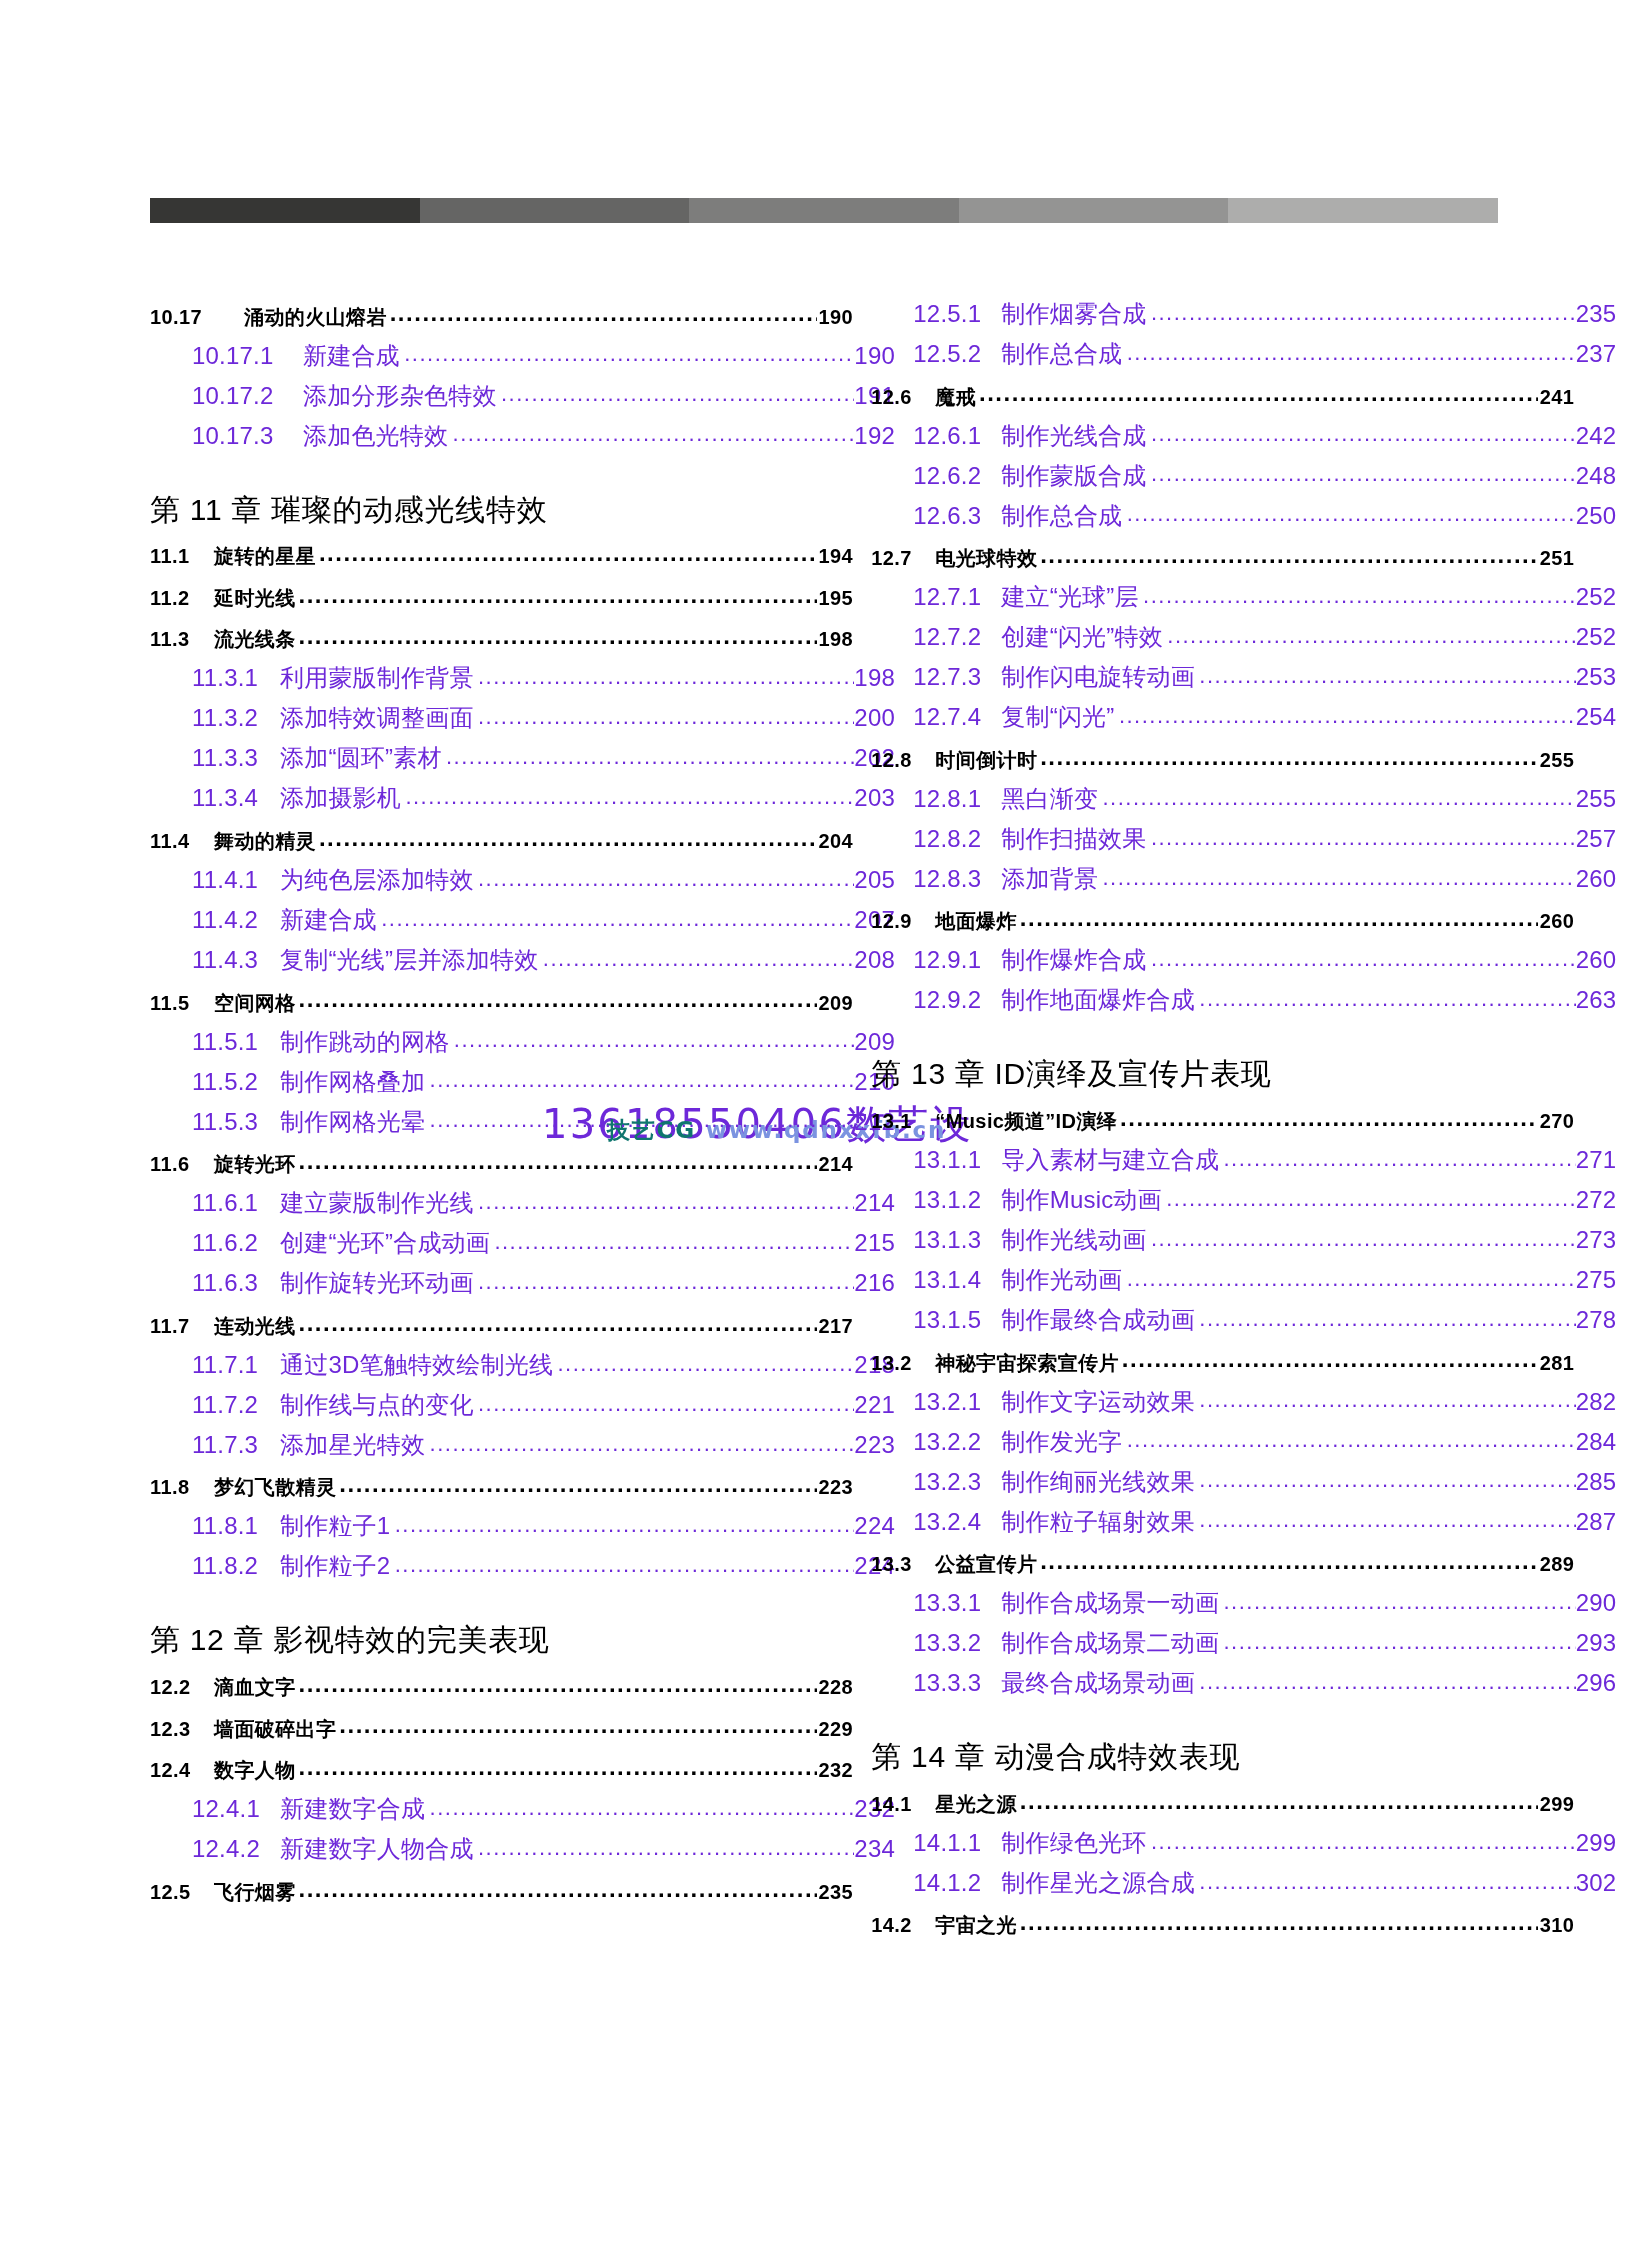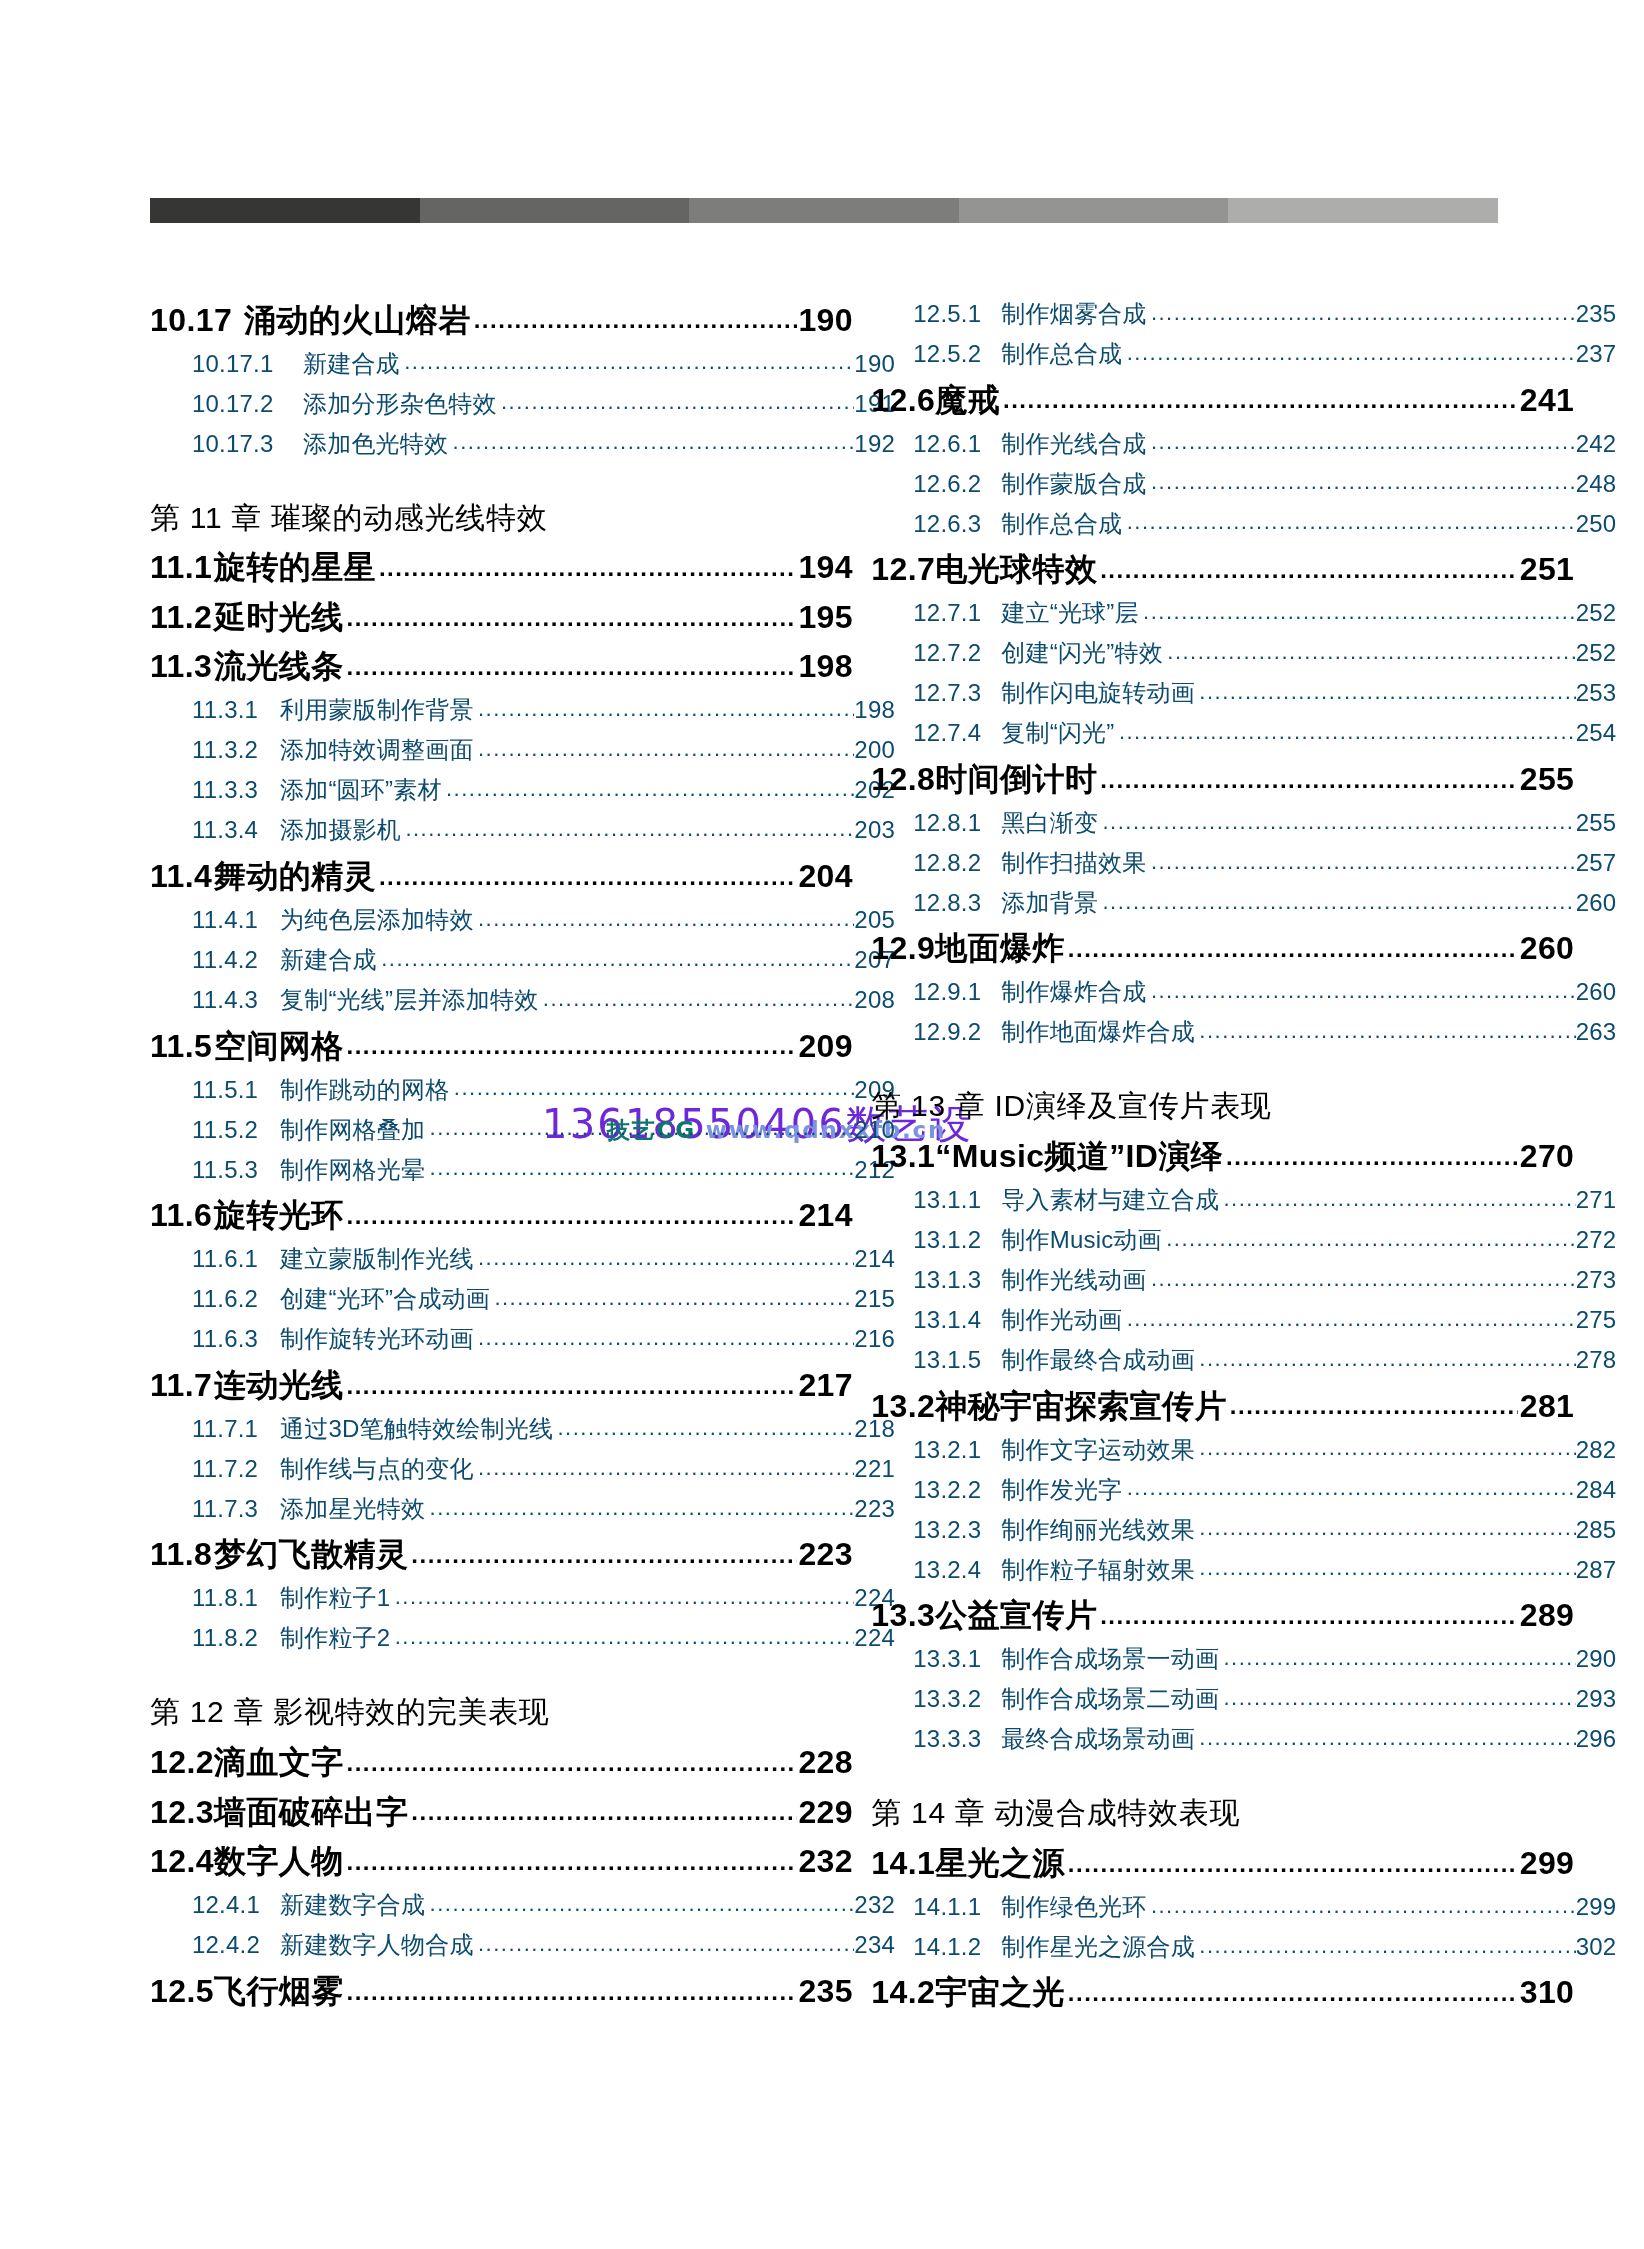--- a/index.html
+++ b/index.html
@@ -97,42 +97,42 @@
   }
   .leader::before {
     content: "........................................................"
              "........................................................";
     letter-spacing: 1.5px;
   }
   .page-no { flex: 0 0 auto; text-align: right; }
 
   
   .lvl1 {
-    font-size: 32px;
+    font-size: 20px;
     font-weight: bold;
     line-height: 1.0;
     margin-top: 17.6px;
     letter-spacing: 0.4px;
   }
   .lvl1 .num      { min-width: 64px; }
   .lvl1 .title    { padding-right: 2.9px; }
   .lvl1 .leader   { font-size: 24px; top: -2.2px; }
   .lvl1 .page-no  { padding-left: 1.5px; }
 
   
   .lvl1.wide .num { min-width: 94px; }
 
   
   .lvl2 {
     font-size: 24px;
     font-weight: normal;
     line-height: 1.0;
     margin-top: 16px;
     margin-left: 42px;
-    color: #0c4a6e;
+    color: #6d28d9;
     letter-spacing: 0.2px;
   }
   .lvl2 .num     { min-width: 88px; }
   .lvl2 .title   { padding-right: 4.4px; }
   .lvl2 .leader  { font-size: 22px; top: -2.2px; }
   .lvl2.wide .num { min-width: 111px; }
 
   
   .chapter {
     font-size: 30px;

